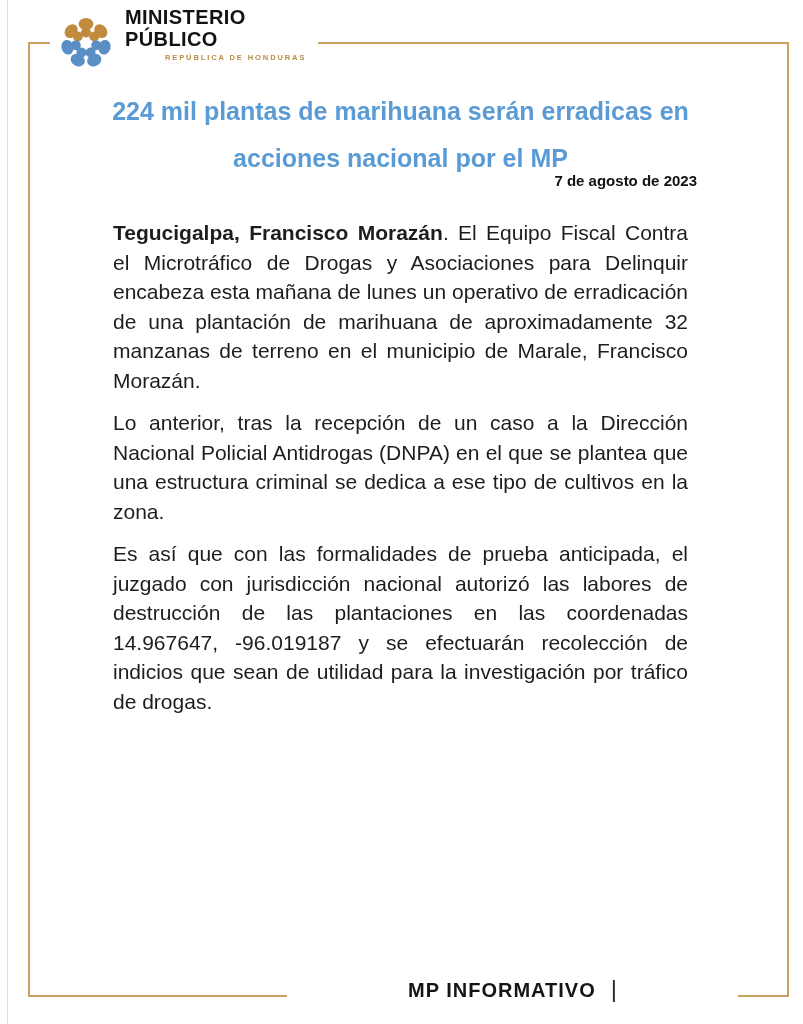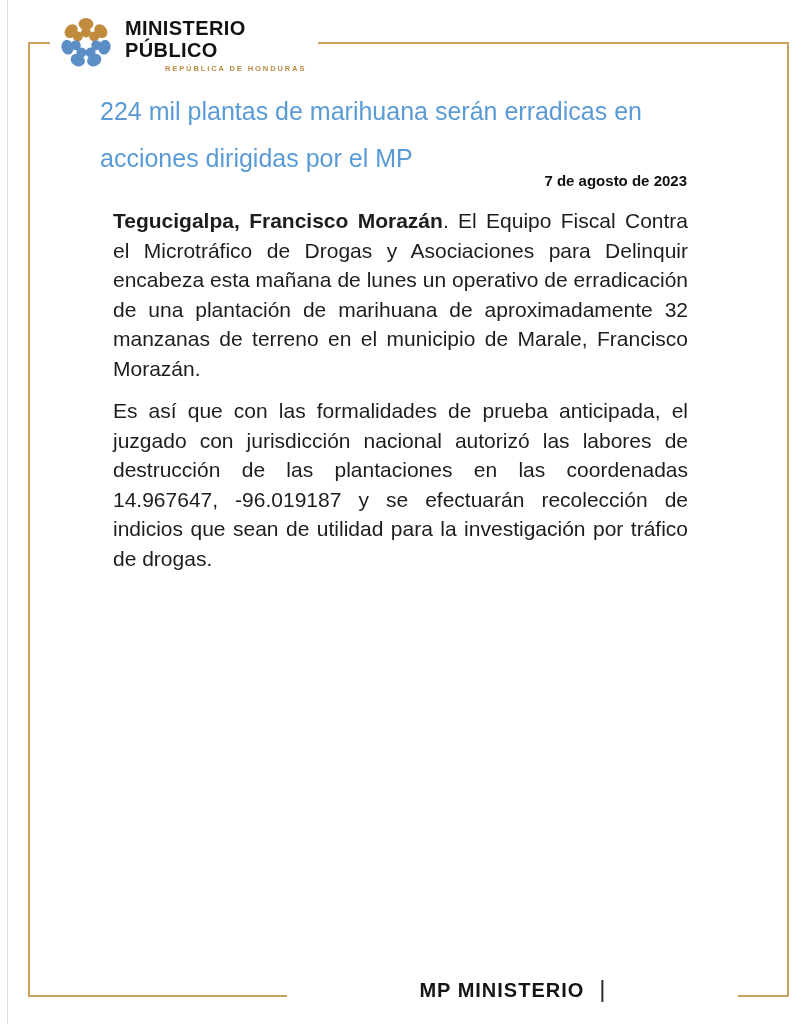--- a/index.html
+++ b/index.html
@@ -39,66 +39,67 @@
     height: 76px;
     background: #ffffff;
     display: flex;
     align-items: flex-start;
     padding: 0 12px 0 6px;
     z-index: 2;
   }
   .emblem { margin-top: 7px; }
   .emblem .gold { fill: var(--logo-gold); }
   .emblem .blue { fill: var(--logo-blue); }
-  .logo-text { margin-left: 9px; margin-top: 11px; }
+  .logo-text { margin-left: 9px; }
   .org-name {
     font-size: 20px;
     font-weight: 700;
     line-height: 22px;
     color: #121212;
     letter-spacing: 0.4px;
     white-space: nowrap;
   }
   .tagline {
     margin-top: 3px;
     font-size: 7.5px;
     font-weight: 700;
     letter-spacing: 1.9px;
     color: var(--tagline-gold);
     white-space: nowrap;
     padding-left: 40px;
   }
   .title {
     position: absolute;
     left: 100px; width: 601px; top: 88px;
+    text-align: center;
     color: var(--title-blue);
     font-size: 25px;
-    font-weight: 400;
+    font-weight: 700;
     line-height: 47px;
     z-index: 2;
   }
   .date {
     position: absolute;
-    left: 112px; width: 575px; top: 172px;
+    left: 122px; width: 575px; top: 172px;
     text-align: right;
     font-size: 15px;
     font-weight: 700;
     color: #111111;
     z-index: 2;
   }
   .body-text {
     position: absolute;
     left: 113px; width: 575px; top: 206px;
     font-size: 21px;
     line-height: 29.5px;
     color: var(--ink);
     text-align: justify;
     z-index: 2;
   }
-  .body-text p { margin: 0 0 13px 0; }
+  .body-text p { margin: 12px 0 13px 0; }
   .lead { font-weight: 700; }
   .footer {
     position: absolute;
     left: 287px; width: 451px; top: 971px; height: 38px;
     background: #ffffff;
     z-index: 2;
     display: flex;
     align-items: center;
     justify-content: center;
     gap: 15px;
@@ -143,28 +144,29 @@
     </svg>
     <div class="logo-text">
       <div class="org-name">MINISTERIO</div>
       <div class="org-name">PÚBLICO</div>
       <div class="tagline">REPÚBLICA DE HONDURAS</div>
     </div>
   </div>
 
   <div class="title">
     <div>224 mil plantas de marihuana serán erradicas en</div>
-    <div>acciones dirigidas por el MP</div>
+    <div>acciones nacional por el MP</div>
   </div>
 
   <div class="date">7 de agosto de 2023</div>
 
   <div class="body-text">
     <p><span class="lead">Tegucigalpa, Francisco Morazán</span><span>. El Equipo Fiscal Contra el Microtráfico de Drogas y Asociaciones para Delinquir encabeza esta mañana de lunes un operativo de erradicación de una plantación de marihuana de aproximadamente 32 manzanas de terreno en el municipio de Marale, Francisco Morazán.</span></p>
+    <p><span>Lo anterior, tras la recepción de un caso a la Dirección Nacional Policial Antidrogas (DNPA) en el que se plantea que una estructura criminal se dedica a ese tipo de cultivos en la zona.</span></p>
     <p><span>Es así que con las formalidades de prueba anticipada, el juzgado con jurisdicción nacional autorizó las labores de destrucción de las plantaciones en las coordenadas 14.967647, -96.019187 y se efectuarán recolección de indicios que sean de utilidad para la investigación por tráfico de drogas.</span></p>
   </div>
 
   <div class="footer">
-    <span>MP MINISTERIO</span>
+    <span>MP INFORMATIVO</span>
     <span class="sep">|</span>
   </div>
 
 </div>
 
 </body></html>

